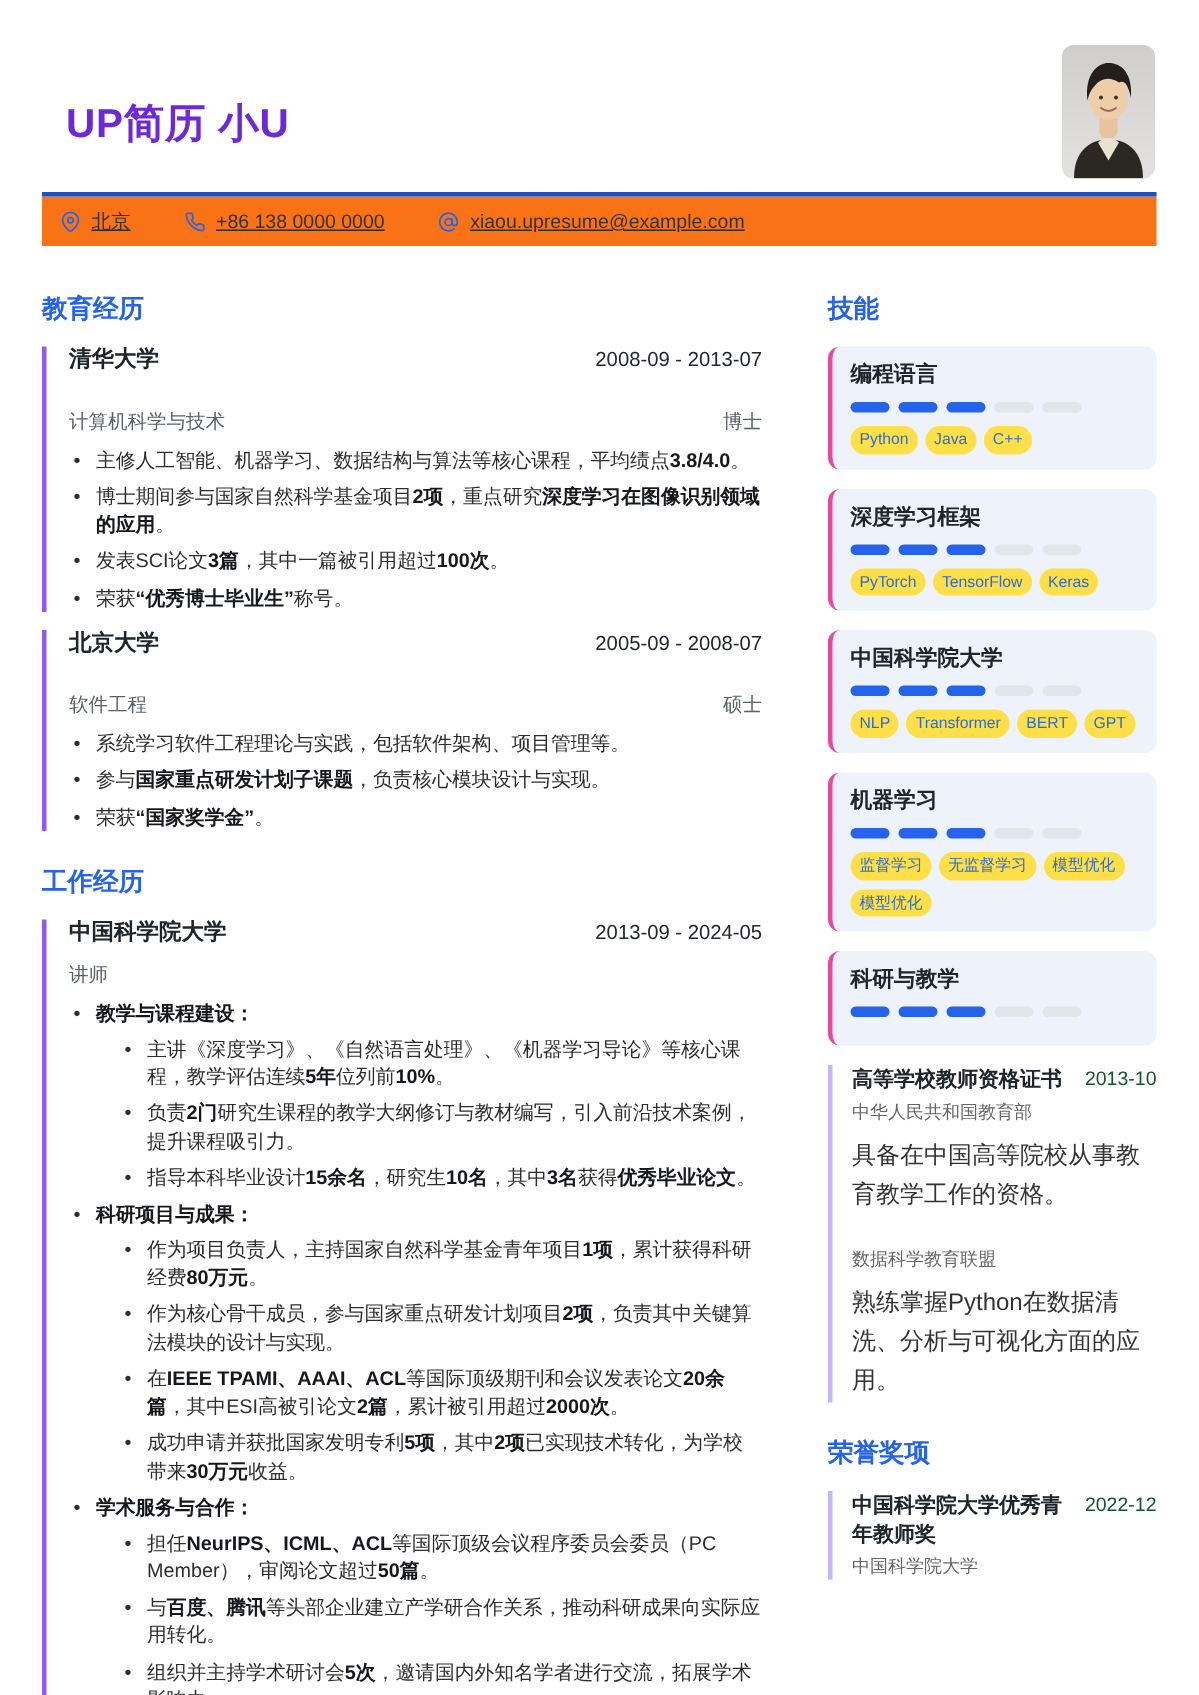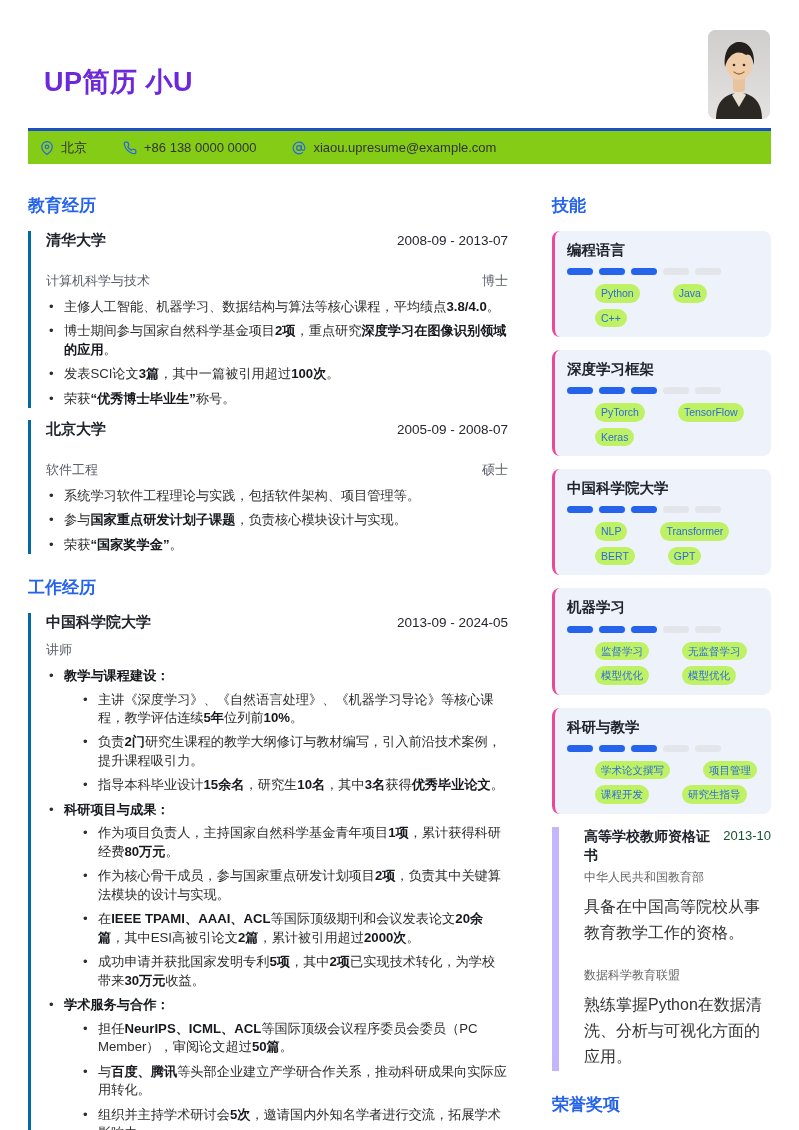--- a/index.html
+++ b/index.html
@@ -10,33 +10,33 @@
   }
   .page { padding:0 28px; }
 
   
   .header { position:relative; height:131px; }
   .title { position:absolute; left:0; top:48px; margin:16px; font-size:27px; font-weight:700; color:#6d28d9; letter-spacing:.5px; }
   .photo { position:absolute; right:1px; top:30px; width:62px; height:89px; border-radius:8px; overflow:hidden; background:#d7d6d4; }
   .photo svg { display:block; width:100%; height:100%; }
   .divider { position:absolute; left:0; right:0; bottom:0; height:3px; background:#1c4fc4; }
 
-  .contact-bar { display:flex; align-items:center; gap:36px; background:#84cc16; height:33px; padding:0 12px; }
+  .contact-bar { display:flex; align-items:center; gap:36px; background:#f97316; height:33px; padding:0 12px;text-decoration:underline; }
   .contact-item { display:flex; align-items:center; gap:7px; font-size:13px; color:#333; }
   .contact-item .icon { display:flex; align-items:center; }
 
   
   .main { display:flex; gap:44px; margin-top:30px; }
   .col-left { flex:1; min-width:0; }
   .col-right { width:219px; flex:none; }
   h2.sec { font-size:17px; font-weight:700; color:#2563eb; margin:0 0 14px; }
   .col-left h2.sec:not(:first-child), .col-right h2.sec:not(:first-child) { margin-top:22px; }
 
   
-  .entry { border-left:3px solid #0369a1; padding-left:15px; margin-bottom:12px; }
+  .entry { border-left:3px solid #8b5cf6; padding-left:15px; margin-bottom:12px; }
   .entry-row { display:flex; justify-content:space-between; align-items:baseline; gap:10px; }
   .e-name { font-size:15px; font-weight:700; color:#20242c; line-height:1.25; }
   .e-date { font-size:13.5px; color:#23262e; white-space:nowrap; }
   .e-sub { font-size:13px; color:#5a5f68; line-height:1.3; margin-top:1px; }
   .e-degree { font-size:13px; color:#5a5f68; white-space:nowrap;margin-top:22px; }
 
   ul.bullets { list-style:none; margin:8px 0 0; padding:0; }
   ul.bullets > li { position:relative; padding-left:18px; margin-bottom:6px; font-size:13.2px; line-height:1.4; color:#2d2d2d; }
   ul.bullets > li::before { content:"•"; position:absolute; left:3px; top:0; }
   li .g-label { font-weight:700; color:#16181d; }
@@ -45,24 +45,24 @@
   ul.sub > li::before { content:"•"; position:absolute; left:3px; top:0; }
   b { font-weight:700; color:#16181d; }
 
   
   .skill-card { background:#edf2fb; border-left:3px solid #ec4899; border-radius:8px; padding:10px 12px; margin-bottom:13px; }
   .sc-title { font-size:14.5px; font-weight:700; color:#20242c; line-height:1.25; }
   .bars { display:flex; gap:6px; margin:9px 0; }
   .bar { width:26px; height:7px; border-radius:3.5px; background:#e2e5ea; }
   .bar.filled { background:#2563eb; }
   .tags { display:flex; flex-wrap:wrap; gap:6px 5px; }
-  .tag { background:#bef264; color:#2e6bd8; font-size:10.5px; line-height:1; padding:4px 6px; border-radius:10px; white-space:nowrap;margin-left:28px; }
-
-  
-  .item-group { border-left:7px solid #c4b5fd; padding-left:25px; }
+  .tag { background:#fde047; color:#2e6bd8; font-size:10.5px; line-height:1; padding:4px 6px; border-radius:10px; white-space:nowrap; }
+
+  
+  .item-group { border-left:3px solid #c4b5fd; padding-left:13px; }
   .cred { margin-bottom:20px; }
   .cred:last-child { margin-bottom:0; }
   .cred-row { display:flex; justify-content:space-between; gap:6px; }
   .cred-name { font-size:14px; font-weight:700; color:#20242c; line-height:1.4; }
   .cred-date { font-size:13px; color:#14532d; white-space:nowrap; padding-top:1px; }
   .cred-issuer { font-size:12px; color:#666; margin-top:3px; }
   .cred-desc { font-size:16px; color:#333; line-height:1.65; margin-top:8px; }
 </style>
 </head>
 <body>
@@ -270,26 +270,20 @@
   </div>
           <div class="skill-card">
     <div class="sc-title">科研与教学</div>
     <div class="bars">
               <div class="bar filled"></div>
               <div class="bar filled"></div>
               <div class="bar filled"></div>
               <div class="bar"></div>
               <div class="bar"></div>
             </div>
-    <div class="tags">
-              <span class="tag">学术论文撰写</span>
-              <span class="tag">项目管理</span>
-              <span class="tag">课程开发</span>
-              <span class="tag">研究生指导</span>
-            </div>
   </div>
         </div>
 
       <div class="item-group" id="cert-items">
           <div class="cred">
     <div class="cred-row">
       <span class="cred-name">高等学校教师资格证书</span>
       <span class="cred-date">2013-10</span>
     </div>
     <div class="cred-issuer">中华人民共和国教育部</div>

